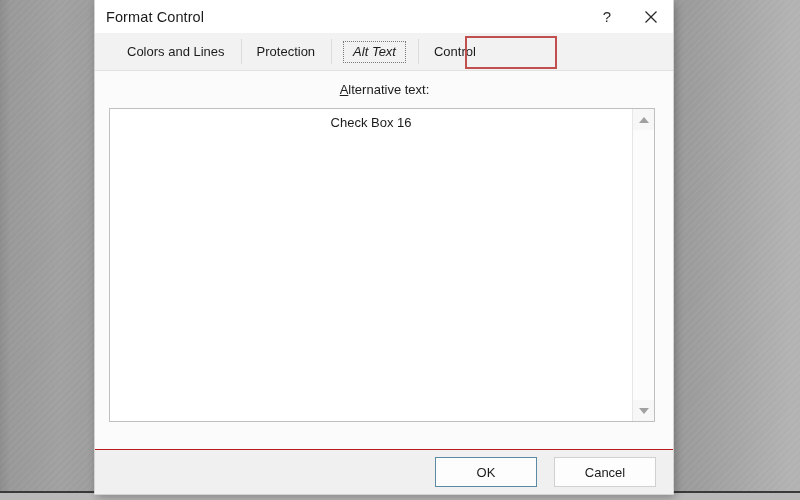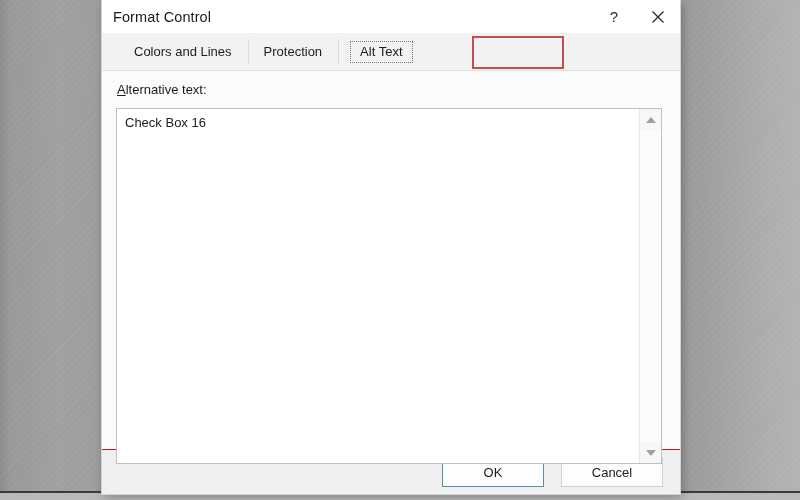--- a/index.html
+++ b/index.html
@@ -44,21 +44,21 @@
   #desktop-bottom-line {
     position: absolute;
     left: 0; bottom: 7px;
     width: 800px; height: 2px;
     background: #3a3a3a;
   }
 
   
   #dialog {
     position: absolute;
-    left: 102px; top: 0px;
+    left: 95px; top: 0px;
     width: 578px; height: 494px;
     background: #f0f0f0;
     box-shadow: 0 0 0 1px #d3d3d3, 2px 3px 9px rgba(0,0,0,0.30);
     display: flex;
     flex-direction: column;
   }
 
   
   .titlebar {
     height: 33px;
@@ -117,51 +117,53 @@
     content: "";
     position: absolute;
     left: 0; top: 6px; bottom: 6px;
     width: 1px;
     background: #dcdcdc;
   }
   .tab.selected .tab-label-box {
     border: 1px dotted #7a7a7a;
     padding: 2px 9px 3px 9px;
     margin: 4px -4px;
+    font-style: italic;
   }
   .tab-highlight {
     position: absolute;
     border: 2px solid #c0504d;
     pointer-events: none;
     box-sizing: border-box;
   }
 
   
   .dialog-body {
     flex: 1;
     background: #fbfbfb;
     position: relative;
     padding: 9px 14px 0 14px;
     box-sizing: border-box;
+    text-align: center;
   }
   .field-label {
     font-size: 13px;
     color: #1c1c1c;
     margin: 2px 0 6px 1px;
     display: inline-block;
   }
   .field-label .accel {
     text-decoration: underline;
   }
   .textbox {
     position: absolute;
     left: 14px;
     top: 37px;
     width: 546px;
-    height: 356px;
+    height: 314px;
     background: #ffffff;
     border: 1px solid #bfbfbf;
     box-sizing: border-box;
     display: flex;
     overflow: hidden;
   }
   .textbox-text {
     flex: 1;
     padding: 6px 8px;
     font-size: 13px;
@@ -266,20 +268,23 @@
 
   <div class="tabstrip">
     <div class="tab">
       <span class="tab-label-box">Colors and Lines</span>
     </div>
     <div class="tab">
       <span class="tab-label-box">Protection</span>
     </div>
     <div class="tab selected" id="tab-alt-text">
       <span class="tab-label-box">Alt Text</span>
+    </div>
+    <div class="tab">
+      <span class="tab-label-box">Control</span>
     </div>
     <div class="tab-highlight" id="tab-highlight" style="left: 369.656px; top: 3px; width: 92.3906px; height: 33px; border-color: rgb(192, 80, 77);"></div>
   </div>
 
   <div class="dialog-body">
     <div class="field-label"><span class="accel">A</span><span>lternative text:</span></div>
 
     <div class="textbox">
       <div class="textbox-text">Check Box 16</div>
       <div class="scrollbar">

